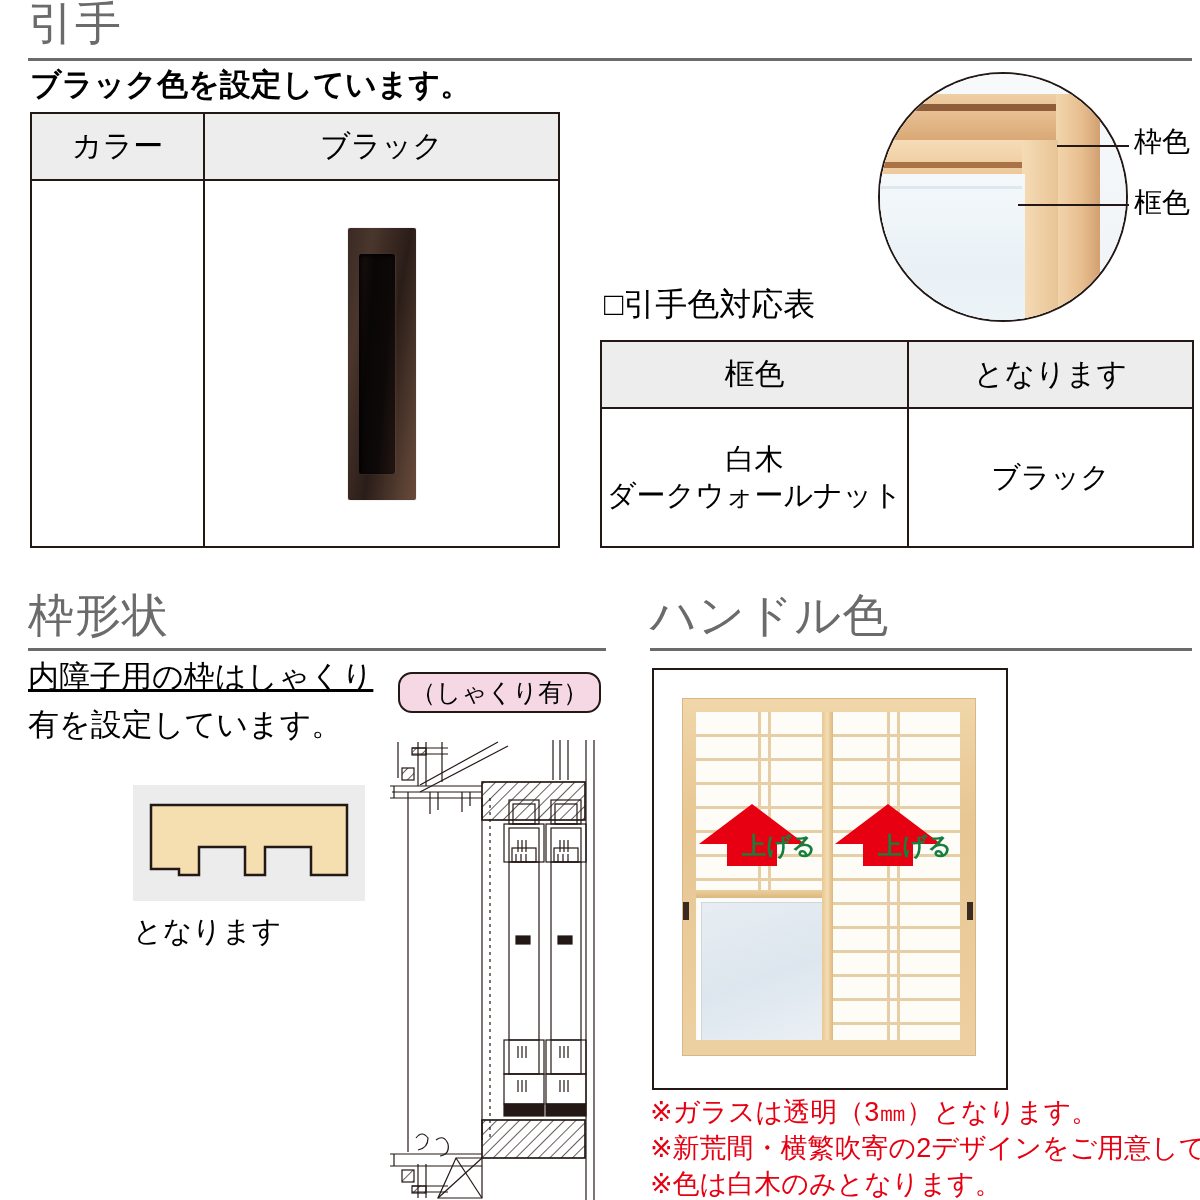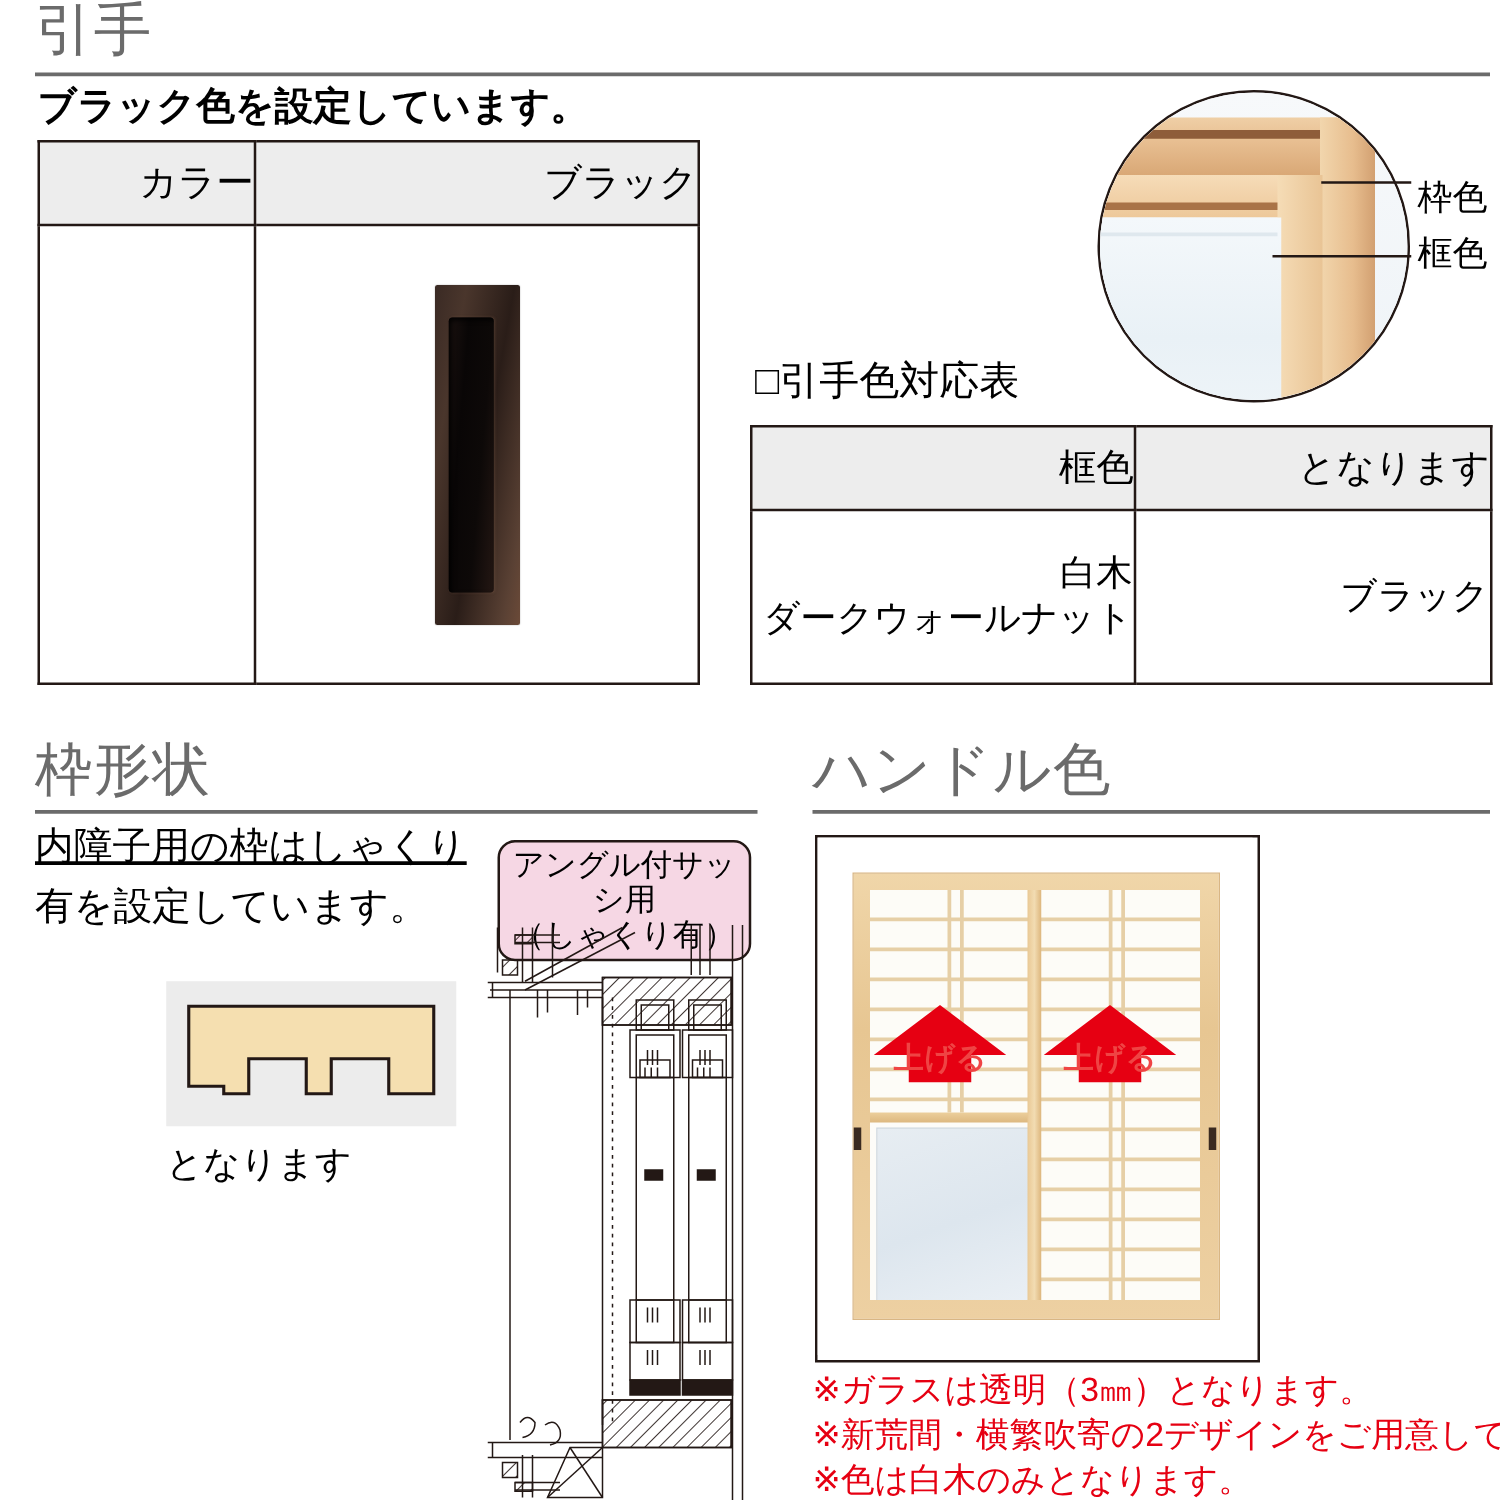--- a/index.html
+++ b/index.html
@@ -36,21 +36,21 @@
     line-height: 1.1;
   }
 
   
   table.spec {
     border-collapse: collapse;
     table-layout: fixed;
   }
   table.spec th, table.spec td {
     border: 2px solid #231815;
-    text-align: right;
+    text-align: center;
     vertical-align: middle;
     font-weight: normal;
   }
   table.spec th {
     background: #ededed;
     font-size: 30px;
     padding: 12px 0;
   }
   table.spec td {
     background: #ffffff;
@@ -130,25 +130,26 @@
   .note-red {
     color: #e60012;
     font-size: 27px;
     line-height: 1.32;
     white-space: nowrap;
   }
 
   
   .arrow-label {
     position: absolute;
-    color: #ef4444;
+    color: #15803d;
     font-size: 24px;
     font-weight: bold;
     white-space: nowrap;
     letter-spacing: 0.5px;
+    margin-left: 27px;
   }
 </style>
 </head>
 <body>
 
 <div class="abs section-head" style="left:28px; top:4px;font-family:Liberation Mono, monospace;">引手</div>
 <div class="abs section-rule" style="left:28px; top:58px; width:1164px;"></div>
 
 <div class="abs lead-bold" style="left:30px; top:68px;">ブラック色を設定しています。</div>
 
@@ -190,21 +191,21 @@
     <div class="abs" style="left:-10px; top:88px; width:172px; height:6px; background:#a97347;"></div>
     <div class="abs" style="left:142px; top:66px; width:36px; height:186px;
                 background:linear-gradient(90deg,#f5dcb6 0%,#e9c495 100%);"></div>
 
     <div class="abs" style="left:-10px; top:100px; width:155px; height:160px;
                 background:linear-gradient(180deg,#f4f8fb 0%,#e9f1f6 60%,#eef4f8 100%);"></div>
     <div class="abs" style="left:-10px; top:112px; width:152px; height:3px; background:#dfe8ee;"></div>
   </div>
 </div>
 <div class="abs leader" style="left:1057px; top:145px; width:72px;"></div>
-<div class="abs callout" style="left:1134px; top:144px;">枠色</div>
+<div class="abs callout" style="left:1134px; top:128px;">枠色</div>
 <div class="abs leader" style="left:1018px; top:204px; width:111px;"></div>
 <div class="abs callout" style="left:1134px; top:189px;">框色</div>
 
 <div class="abs" style="left:604px; top:288px; font-size:32px; line-height:1;">□引手色対応表</div>
 
 <table class="spec abs" style="left:600px; top:340px; width:592px; height:208px;">
   <colgroup>
       <col style="width:307px">
       <col style="width:285px">
     </colgroup>
@@ -232,21 +233,20 @@
 <div class="abs" style="left:28px; top:706px; font-size:31px; line-height:1.25;">有を設定しています。</div>
 
 <div class="abs profile-box" style="left:133px; top:785px; width:232px; height:116px;">
   <svg width="232" height="116" viewBox="0 0 232 116" style="display:block;">
     <polygon points="18,20 214,20 214,90 178,90 178,62 132,62 132,90 112,90 112,62 66,62 66,90 46,90 46,84 18,84" fill="#f5dfb0" stroke="#231815" stroke-width="2.5" stroke-linejoin="miter"></polygon>
   </svg>
 </div>
 <div class="abs profile-caption" style="left:133px; top:912px;">となります</div>
 
 <div class="abs badge" style="left:398px; top:672px; width:199px;">
-  <div>アングル付サッシ用</div>
   <div>（しゃくり有）</div>
 </div>
 
 <div class="abs" style="left:390px; top:740px; width:215px; height:460px;">
   <svg width="215" height="460" viewBox="0 0 215 460" style="display:block;">
     <defs>
       <pattern id="hatch" width="8" height="8" patternTransform="rotate(45)" patternUnits="userSpaceOnUse">
         <line x1="0" y1="0" x2="0" y2="8" stroke="#231815" stroke-width="1.4"></line>
       </pattern>
     </defs>

